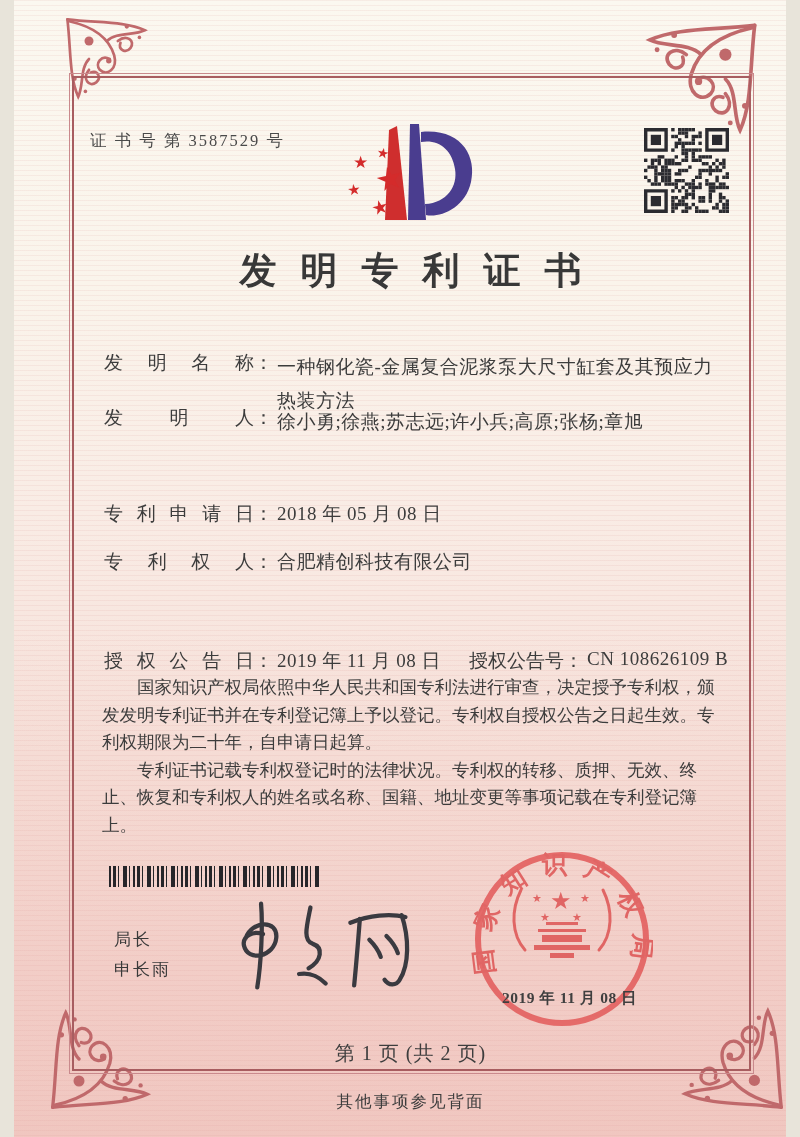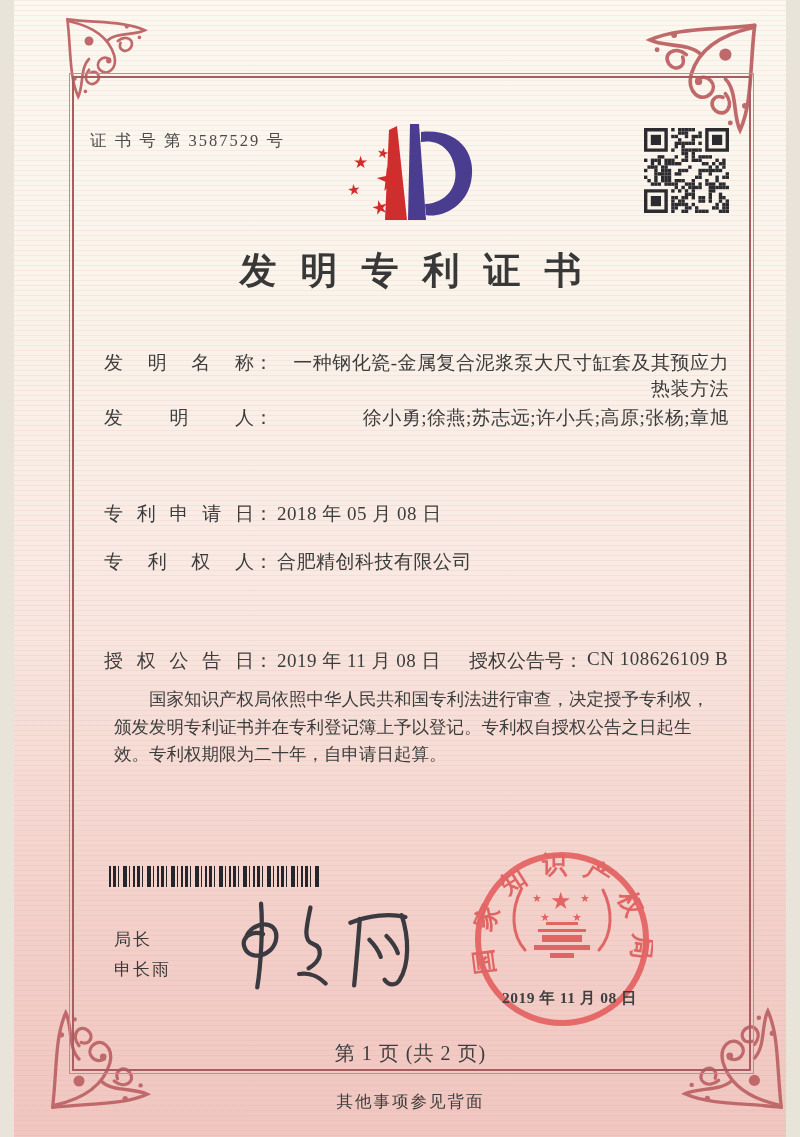--- a/index.html
+++ b/index.html
@@ -16,25 +16,25 @@
   .corner{position:absolute;pointer-events:none;}
   .cert-no{position:absolute;left:76px;top:130px;font-size:16.5px;letter-spacing:2px;color:#4a4a4a;}
   .logo{position:absolute;left:325px;top:112px;}
   .qr{position:absolute;left:630px;top:128px;width:85px;height:85px;}
   .title{position:absolute;left:55px;top:246px;width:683px;text-align:center;
     font-size:37px;font-weight:600;letter-spacing:24px;text-indent:24px;color:#383838;}
   .f-row{position:absolute;left:90px;font-size:19px;color:#3c3c3c;white-space:nowrap;}
   .f-label{display:inline-block;width:150px;text-align:justify;text-align-last:justify;vertical-align:top;}
   .f-colon{display:inline-block;vertical-align:top;margin-right:4px;}
   .f-value{display:inline-block;vertical-align:top;letter-spacing:.5px;white-space:normal;}
-  .f-value.wide{width:452px;line-height:26px;text-align:right;}
+  .f-value.wide{width:452px;line-height:34px;}
   .f-label.compact{width:auto;text-align-last:auto;}
   .v1{width:192px;}
   .paras{position:absolute;left:88px;top:674px;width:626px;font-size:17.5px;line-height:27.5px;color:#3c3c3c;}
-  .paras p{margin:12px;text-indent:2em;}
+  .paras p{margin:0;text-indent:2em;}
   .barcode{position:absolute;left:95px;top:866px;width:212px;height:21px;
     background:repeating-linear-gradient(90deg,#26262a 0 2px,transparent 2px 4px,#26262a 4px 7px,transparent 7px 9px,#26262a 9px 10px,transparent 10px 14px,#26262a 14px 18px,transparent 18px 20px,#26262a 20px 21px,transparent 21px 24px);}
   .officer-title{position:absolute;left:100px;top:928px;font-size:17px;letter-spacing:2px;color:#3a3a3a;}
   .officer-name{position:absolute;left:100px;top:958px;font-size:17px;letter-spacing:2px;color:#3a3a3a;}
   .signature{position:absolute;left:205px;top:898px;}
   .seal{position:absolute;left:457px;top:848px;}
   .seal-date{position:absolute;left:478px;top:988px;width:155px;text-align:center;
     font-size:15.5px;letter-spacing:.5px;color:#3f3f3f;font-weight:600;}
   .footer-page{position:absolute;left:55px;top:1040px;width:683px;text-align:center;font-size:20px;letter-spacing:1px;color:#3d3d3d;}
   .back-note{position:absolute;left:55px;top:1091px;width:683px;text-align:center;font-size:16.5px;letter-spacing:2px;color:#3c3c3c;}
@@ -334,20 +334,21 @@
   </div>
   <div class="f-row" style="top:549px">
     <span class="f-label">专利权人</span><span class="f-colon">：</span><span class="f-value">合肥精创科技有限公司</span>
   </div>
   <div class="f-row" style="top:648px">
     <span class="f-label">授权公告日</span><span class="f-colon">：</span><span class="f-value v1">2019 年 11 月 08 日</span><span class="f-label compact">授权公告号</span><span class="f-colon">：</span><span class="f-value">CN 108626109 B</span>
   </div>
 
   <div class="paras">
     <p>国家知识产权局依照中华人民共和国专利法进行审查，决定授予专利权，颁发发明专利证书并在专利登记簿上予以登记。专利权自授权公告之日起生效。专利权期限为二十年，自申请日起算。</p>
+    <p>专利证书记载专利权登记时的法律状况。专利权的转移、质押、无效、终止、恢复和专利权人的姓名或名称、国籍、地址变更等事项记载在专利登记簿上。</p>
   </div>
 
   <div class="barcode"></div>
 
   <div class="officer-title">局长</div>
   <div class="officer-name">申长雨</div>
 
   <svg class="signature" width="200" height="95" viewBox="0 0 210 100">
     <g fill="none" stroke="#3a3a40" stroke-width="4.5" stroke-linecap="round">
       <path d="M 28,42 C 34,24 62,22 60,42 C 58,62 30,68 26,50 C 24,40 36,34 46,38"></path>

